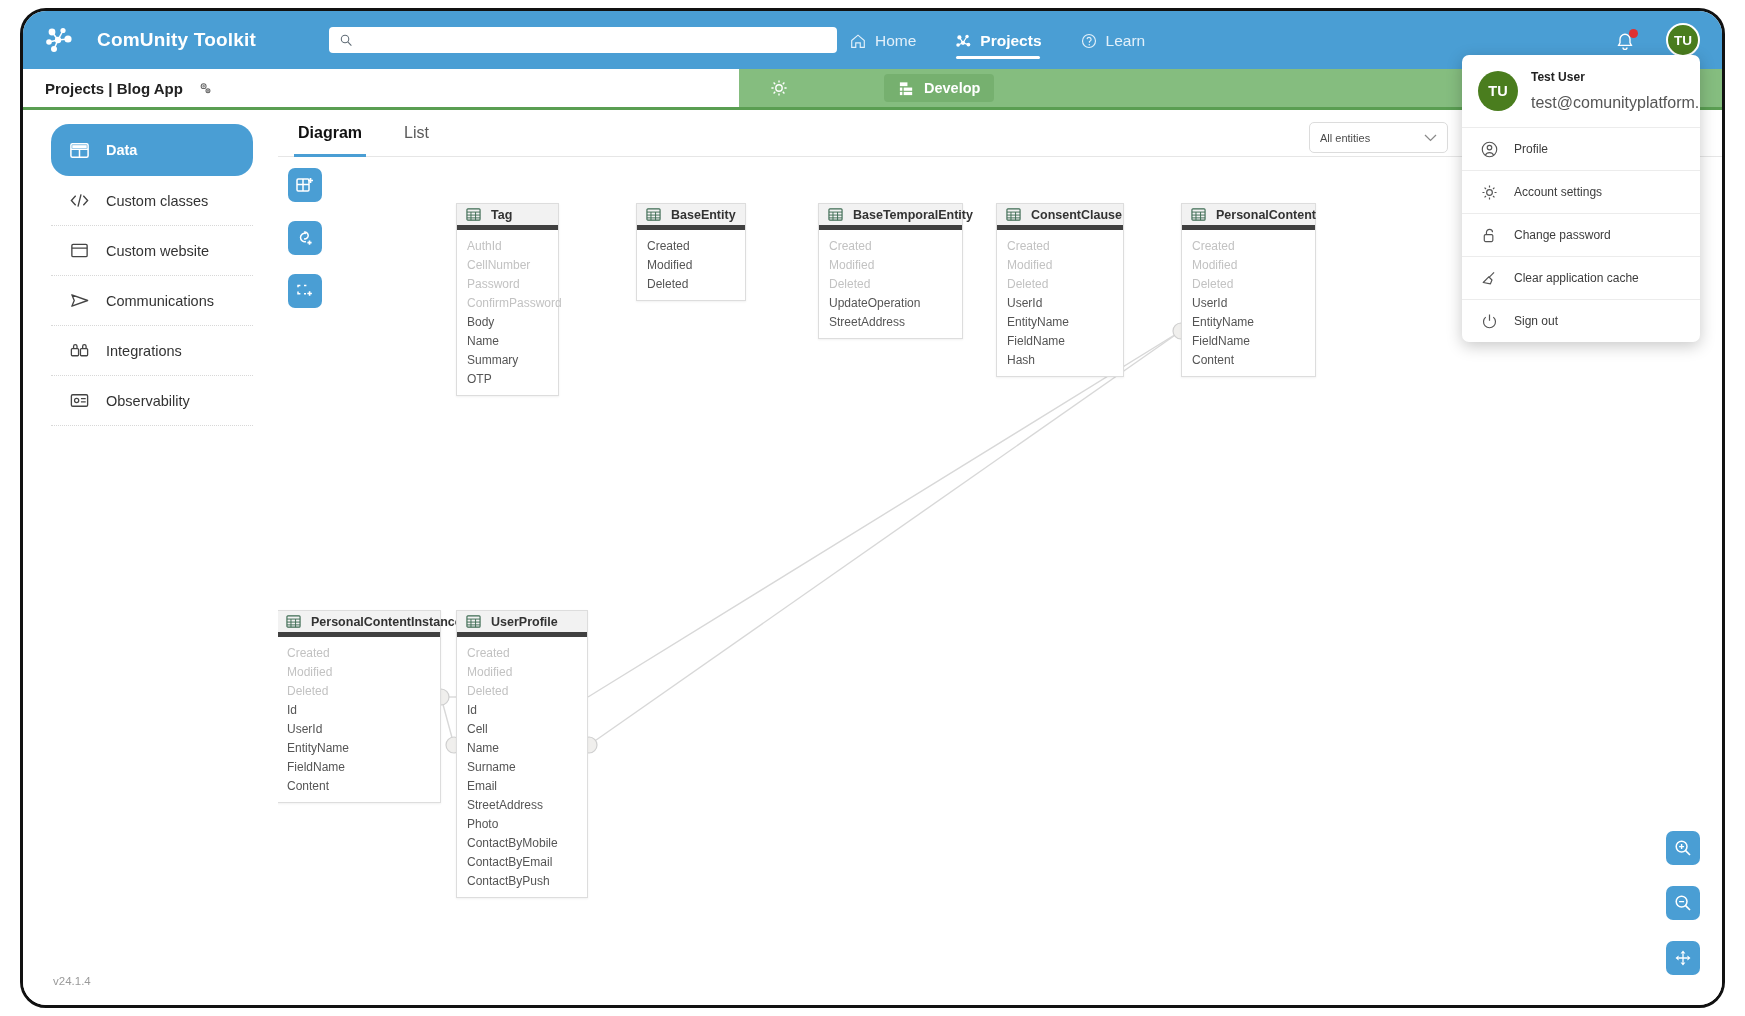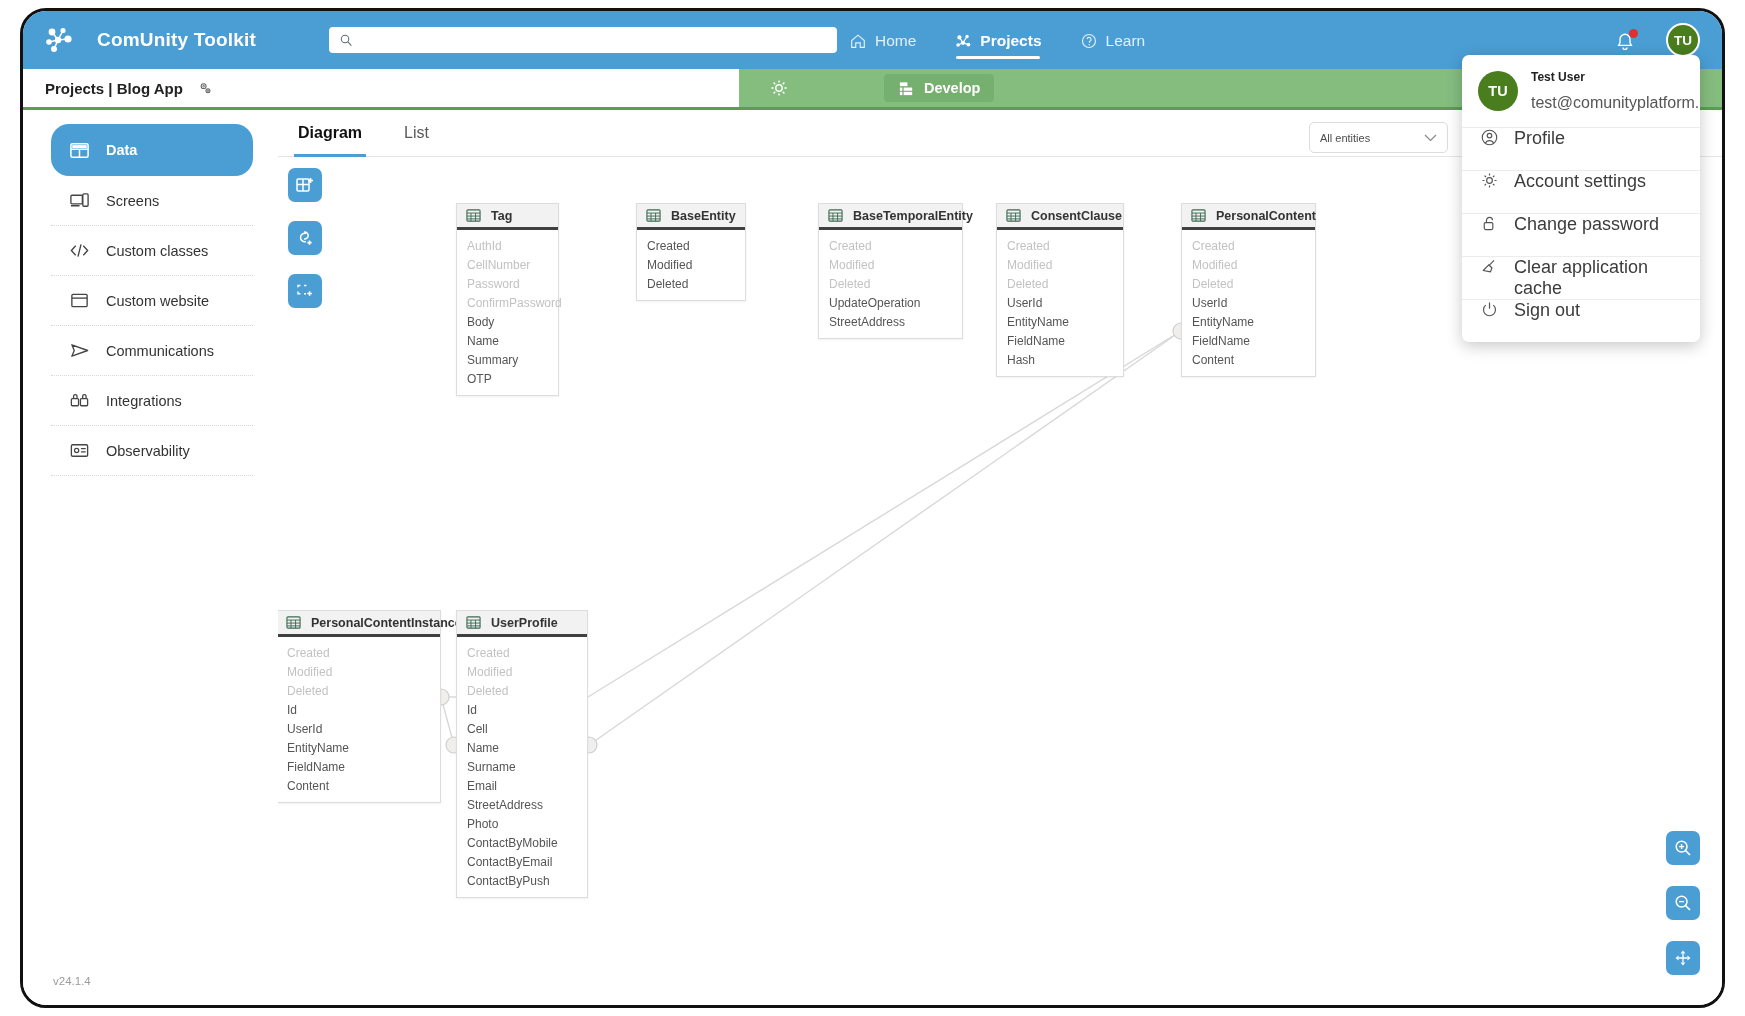--- a/index.html
+++ b/index.html
@@ -140,21 +140,21 @@
     display: flex; align-items: center; justify-content: center; cursor: pointer;
   }
   
   .canvas { position: absolute; left: 0; top: 47px; right: 0; bottom: 0; overflow: hidden; }
   .edges { position: absolute; left: 0; top: 0; width: 100%; height: 100%; }
   .entity {
     position: absolute; background: #fff; border: 1px solid #dddddd;
     box-shadow: 0 1px 2px rgba(0,0,0,.06);
   }
   .entity-head {
-    height: 26px; background: #f2f2f2; border-bottom: 3px solid #404040;
+    height: 26px; background: #f2f2f2; border-bottom: 5px solid #404040;
     display: flex; align-items: center; gap: 10px; padding-left: 9px;
     font-size: 12.5px; font-weight: bold; color: #333; white-space: nowrap;
   }
   .tbl-ico { width: 15px; height: 15px; flex: 0 0 15px; }
   .entity-body { padding: 7px 0 6px 0; }
   .field {
     font-size: 12px; color: #555; padding: 3px 10px; white-space: nowrap;
     line-height: 13px;
   }
   .field.inherited { color: #c2c2c2; }
@@ -166,22 +166,22 @@
   }
   .um-head { display: flex; align-items: center; gap: 13px; padding: 15px 14px 15px 16px; }
   .um-avatar {
     width: 40px; height: 40px; border-radius: 50%; background: #4a7d1e; color: #fff;
     display: flex; align-items: center; justify-content: center; font-size: 14.5px; font-weight: bold;
     flex: 0 0 40px;
   }
   .um-name { font-size: 12px; font-weight: bold; color: #222; }
   .um-mail { font-size: 16px; color: #555; margin-top: 10px; white-space: nowrap; }
   .um-item {
-    display: flex; align-items: flex-start; gap: 15px; height: 43px; padding-left: 18px;
-    font-size: 18px; color: #3c3c3c; border-top: 1px solid #ececec; cursor: pointer;
+    display: flex; align-items: center; gap: 15px; height: 43px; padding-left: 18px;
+    font-size: 12px; color: #3c3c3c; border-top: 1px solid #ececec; cursor: pointer;
   }
   .um-ico { width: 19px; height: 19px; flex: 0 0 19px; }
 </style>
 </head>
 <body>
 
 <div class="frame">
 
   <div class="topbar">
     <div class="brand">
@@ -278,28 +278,20 @@
 
     <div class="side-item active">
       <svg class="side-ico" viewBox="0 0 22 22">
         <rect x="2" y="4" width="18" height="14" rx="1.6" fill="none" stroke="#fff" stroke-width="1.6"></rect>
         <path d="M2 9.6h18M11 9.6V18" stroke="#fff" stroke-width="1.6"></path>
         <rect x="3.4" y="5.4" width="15.2" height="3" fill="#fff"></rect>
       </svg>
       <span>Data</span>
     </div>
 
-    <div class="side-item">
-      <svg class="side-ico" viewBox="0 0 22 22">
-        <rect x="2" y="5.5" width="12" height="9" rx="1" fill="none" stroke="#444" stroke-width="1.4"></rect>
-        <path d="M2 16.5h9" stroke="#444" stroke-width="1.4"></path>
-        <rect x="14.5" y="4" width="5.5" height="13" rx="1.1" fill="none" stroke="#444" stroke-width="1.4"></rect>
-      </svg>
-      <span>Screens</span>
-    </div>
 
     <div class="side-item">
       <svg class="side-ico" viewBox="0 0 22 22">
         <path d="M7 6 L2.5 11 L7 16" fill="none" stroke="#444" stroke-width="1.4"></path>
         <path d="M15 6 L19.5 11 L15 16" fill="none" stroke="#444" stroke-width="1.4"></path>
         <path d="M12.6 4.6 L9.4 17.4" stroke="#444" stroke-width="1.4"></path>
       </svg>
       <span>Custom classes</span>
     </div>
 

